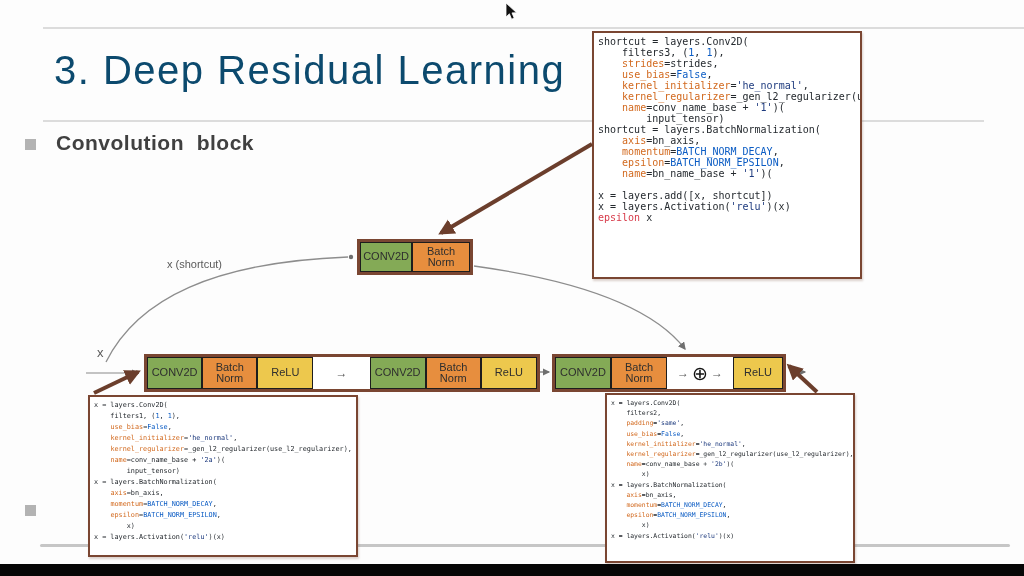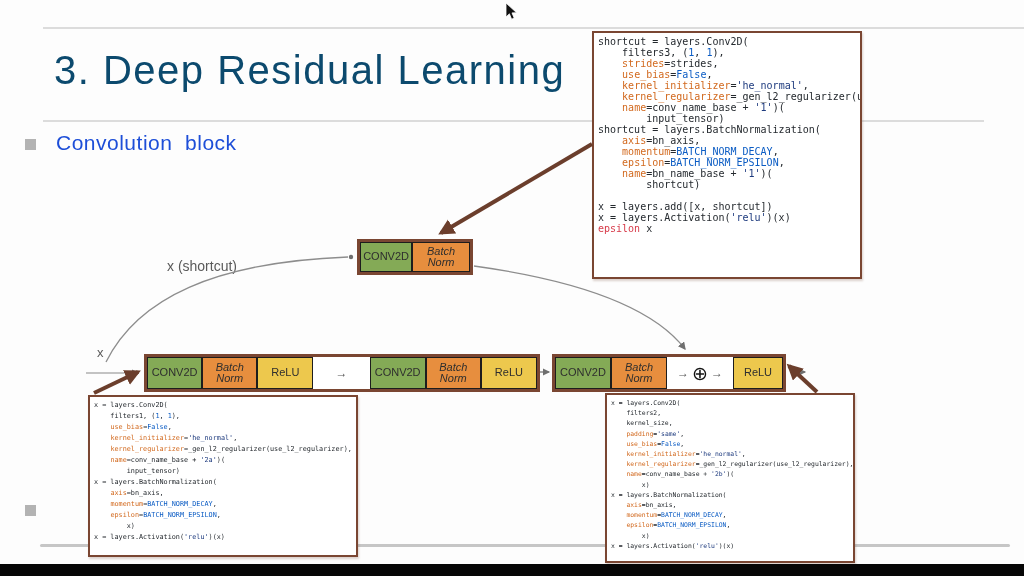--- a/index.html
+++ b/index.html
@@ -5,30 +5,30 @@
   html,body{margin:0;padding:0;background:#fff;}
   #stage{position:relative;width:1024px;height:576px;overflow:hidden;
          font-family:"Liberation Sans",sans-serif;background:#fdfdfd;}
   .hline{position:absolute;background:#dcdcdc;height:1.5px;z-index:0;}
   .floor{position:absolute;background:#c6c6c6;height:3px;z-index:0;border-radius:2px;}
   .black-bar{position:absolute;left:0;right:0;bottom:0;height:12px;background:#060606;z-index:9;}
 
   .slide-title{position:absolute;left:54px;top:48px;font-size:40px;font-weight:300;
                color:#0c4a6e;letter-spacing:1.5px;z-index:1;}
   .bullet-sq{position:absolute;width:11px;height:11px;background:#b3b3b3;z-index:1;}
-  .section-title{position:absolute;left:56px;top:131px;font-size:21px;font-weight:400;
-                 color:#1d4ed8;letter-spacing:.5px;white-space:pre;z-index:1;}
+  .section-title{position:absolute;left:56px;top:131px;font-size:21px;font-weight:700;
+                 color:#404040;letter-spacing:.5px;white-space:pre;z-index:1;}
 
   
   .group{position:absolute;display:flex;border:3px solid var(--border_brown);
          background:#0c4a6e;box-sizing:border-box;z-index:1;}
   .cell{display:flex;align-items:center;justify-content:center;text-align:center;
         font-size:11px;line-height:1.02;color:#2e2e2e;box-sizing:border-box;}
   .cell.conv{background:var(--conv_green);border:1.5px solid #1d1d1d;}
-  .cell.bn{background:var(--bn_orange);border:1.5px solid #1d1d1d;font-style:italic;}
+  .cell.bn{background:var(--bn_orange);border:1.5px solid #1d1d1d;}
   .cell.relu{background:var(--relu_yellow);border:1.5px solid #1d1d1d;}
   .cell.gap{background:#fff;color:#555;}
   .flowglyph{font-size:12px;color:#555;}
   .addglyph{font-size:19px;color:#111;line-height:1;margin:0 3px;}
 
   .diag-label{position:absolute;color:#5a5a5a;font-size:13px;z-index:1;}
 
   
   .code-box{position:absolute;background:#fff;border:2.5px solid var(--border_brown);
             box-sizing:border-box;padding:3px 4px;overflow:hidden;z-index:2;
@@ -80,37 +80,36 @@
     <div class="cell bn" style="width:56px;">Batch Norm</div>
     <div class="cell gap" style="width:66px;">
       <span class="flowglyph">→</span>
       <span class="addglyph">⊕</span>
       <span class="flowglyph">→</span>
     </div>
     <div class="cell relu" style="width:50px;">ReLU</div>
   </div>
 
   <div class="diag-label" style="left:97px;top:345px;">x</div>
-  <div class="diag-label" style="left:167px;top:258px;font-size:14px;">x (shortcut)</div>
+  <div class="diag-label" style="left:167px;top:258px;font-size:11px;">x (shortcut)</div>
 
   <div id="box-tr" class="code-box">
       <div class="code-line"><span class="c-p">shortcut = layers.Conv2D(</span></div>
       <div class="code-line"><span class="c-p">    filters3, (</span><span class="c-b">1</span><span class="c-p">, </span><span class="c-b">1</span><span class="c-p">),</span></div>
       <div class="code-line"><span class="c-p">    </span><span class="c-o">strides</span><span class="c-p">=strides,</span></div>
       <div class="code-line"><span class="c-p">    </span><span class="c-o">use_bias</span><span class="c-p">=</span><span class="c-b">False</span><span class="c-p">,</span></div>
       <div class="code-line"><span class="c-p">    </span><span class="c-o">kernel_initializer</span><span class="c-p">=</span><span class="c-s">'he_normal'</span><span class="c-p">,</span></div>
       <div class="code-line"><span class="c-p">    </span><span class="c-o">kernel_regularizer</span><span class="c-p">=_gen_l2_regularizer(use_l2_regularizer),</span></div>
       <div class="code-line"><span class="c-p">    </span><span class="c-o">name</span><span class="c-p">=conv_name_base + </span><span class="c-s">'1'</span><span class="c-p">)(</span></div>
       <div class="code-line"><span class="c-p">        input_tensor)</span></div>
       <div class="code-line"><span class="c-p">shortcut = layers.BatchNormalization(</span></div>
       <div class="code-line"><span class="c-p">    </span><span class="c-o">axis</span><span class="c-p">=bn_axis,</span></div>
       <div class="code-line"><span class="c-p">    </span><span class="c-o">momentum</span><span class="c-p">=</span><span class="c-b">BATCH_NORM_DECAY</span><span class="c-p">,</span></div>
       <div class="code-line"><span class="c-p">    </span><span class="c-o">epsilon</span><span class="c-p">=</span><span class="c-b">BATCH_NORM_EPSILON</span><span class="c-p">,</span></div>
       <div class="code-line"><span class="c-p">    </span><span class="c-o">name</span><span class="c-p">=bn_name_base + </span><span class="c-s">'1'</span><span class="c-p">)(</span></div>
-      <div class="code-line"><span class="c-p">        shortcut)</span></div>
       <div class="code-line">&nbsp;</div>
       <div class="code-line"><span class="c-p">x = layers.add([x, shortcut])</span></div>
       <div class="code-line"><span class="c-p">x = layers.Activation(</span><span class="c-s">'relu'</span><span class="c-p">)(x)</span></div>
       <div class="code-line"><span class="c-k">epsilon</span><span class="c-p"> x</span></div>
     </div>
   <div id="box-bl" class="code-box">
       <div class="code-line"><span class="c-p">x = layers.Conv2D(</span></div>
       <div class="code-line"><span class="c-p">    filters1, (</span><span class="c-b">1</span><span class="c-p">, </span><span class="c-b">1</span><span class="c-p">),</span></div>
       <div class="code-line"><span class="c-p">    </span><span class="c-o">use_bias</span><span class="c-p">=</span><span class="c-b">False</span><span class="c-p">,</span></div>
       <div class="code-line"><span class="c-p">    </span><span class="c-o">kernel_initializer</span><span class="c-p">=</span><span class="c-s">'he_normal'</span><span class="c-p">,</span></div>
@@ -120,21 +119,20 @@
       <div class="code-line"><span class="c-p">x = layers.BatchNormalization(</span></div>
       <div class="code-line"><span class="c-p">    </span><span class="c-o">axis</span><span class="c-p">=bn_axis,</span></div>
       <div class="code-line"><span class="c-p">    </span><span class="c-o">momentum</span><span class="c-p">=</span><span class="c-b">BATCH_NORM_DECAY</span><span class="c-p">,</span></div>
       <div class="code-line"><span class="c-p">    </span><span class="c-o">epsilon</span><span class="c-p">=</span><span class="c-b">BATCH_NORM_EPSILON</span><span class="c-p">,</span></div>
       <div class="code-line"><span class="c-p">        x)</span></div>
       <div class="code-line"><span class="c-p">x = layers.Activation(</span><span class="c-s">'relu'</span><span class="c-p">)(x)</span></div>
     </div>
   <div id="box-br" class="code-box">
       <div class="code-line"><span class="c-p">x = layers.Conv2D(</span></div>
       <div class="code-line"><span class="c-p">    filters2,</span></div>
-      <div class="code-line"><span class="c-p">    kernel_size,</span></div>
       <div class="code-line"><span class="c-p">    </span><span class="c-o">padding</span><span class="c-p">=</span><span class="c-s">'same'</span><span class="c-p">,</span></div>
       <div class="code-line"><span class="c-p">    </span><span class="c-o">use_bias</span><span class="c-p">=</span><span class="c-b">False</span><span class="c-p">,</span></div>
       <div class="code-line"><span class="c-p">    </span><span class="c-o">kernel_initializer</span><span class="c-p">=</span><span class="c-s">'he_normal'</span><span class="c-p">,</span></div>
       <div class="code-line"><span class="c-p">    </span><span class="c-o">kernel_regularizer</span><span class="c-p">=_gen_l2_regularizer(use_l2_regularizer),</span></div>
       <div class="code-line"><span class="c-p">    </span><span class="c-o">name</span><span class="c-p">=conv_name_base + </span><span class="c-s">'2b'</span><span class="c-p">)(</span></div>
       <div class="code-line"><span class="c-p">        x)</span></div>
       <div class="code-line"><span class="c-p">x = layers.BatchNormalization(</span></div>
       <div class="code-line"><span class="c-p">    </span><span class="c-o">axis</span><span class="c-p">=bn_axis,</span></div>
       <div class="code-line"><span class="c-p">    </span><span class="c-o">momentum</span><span class="c-p">=</span><span class="c-b">BATCH_NORM_DECAY</span><span class="c-p">,</span></div>
       <div class="code-line"><span class="c-p">    </span><span class="c-o">epsilon</span><span class="c-p">=</span><span class="c-b">BATCH_NORM_EPSILON</span><span class="c-p">,</span></div>

